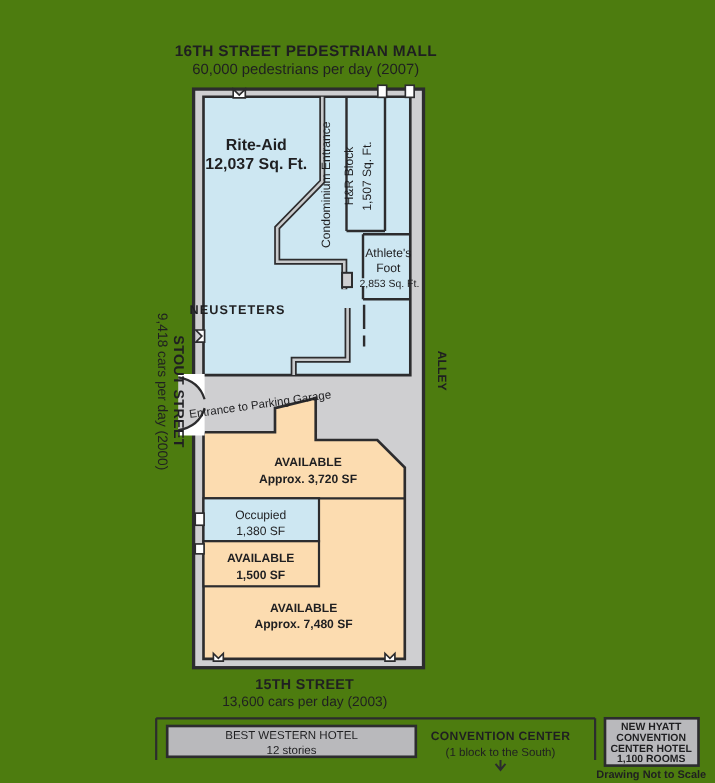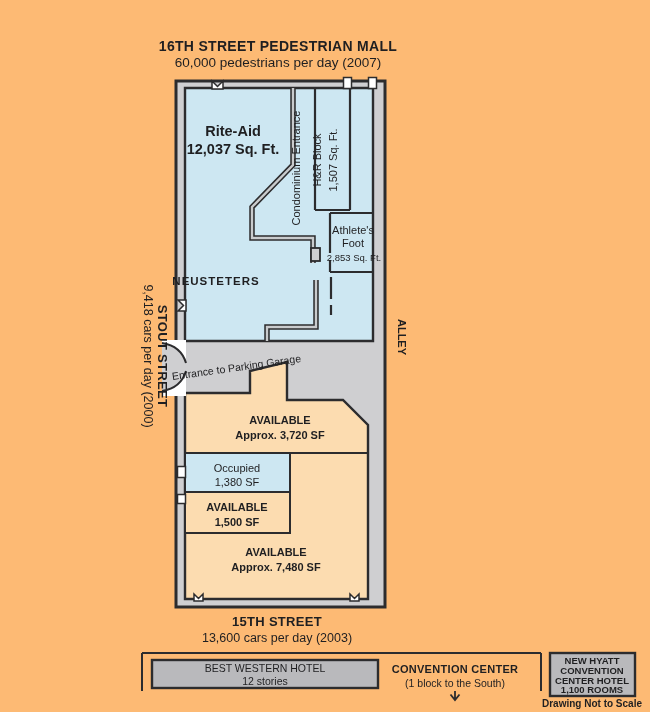--- a/index.html
+++ b/index.html
@@ -1,16 +1,16 @@
 <!DOCTYPE html>
 <html><head>
 <meta charset="utf-8">
 <style>
   html,body{margin:0;padding:0;background:#ffffff;}
-  #stage{position:relative;width:650px;height:712px;background:#fdba74;overflow:hidden;
+  #stage{position:relative;width:650px;height:712px;background:#4d7c0f;overflow:hidden;
          font-family:"Liberation Sans",sans-serif;}
   svg{position:absolute;left:0;top:0;}
   text{font-family:"Liberation Sans",sans-serif;fill:#1f1f21;text-anchor:middle;}
   .hdr1{font-size:14px;font-weight:bold;letter-spacing:.3px;}
   .hdr2{font-size:13.5px;}
   .street1{font-size:13px;font-weight:bold;letter-spacing:.3px;}
   .street2{font-size:12.5px;}
   .ra{font-size:14.5px;font-weight:bold;}
   .lbl{font-size:11px;}
   .lblb{font-size:11px;font-weight:bold;}

